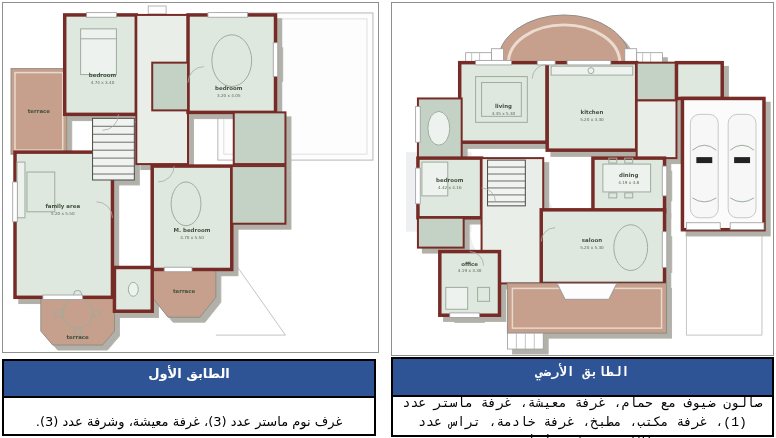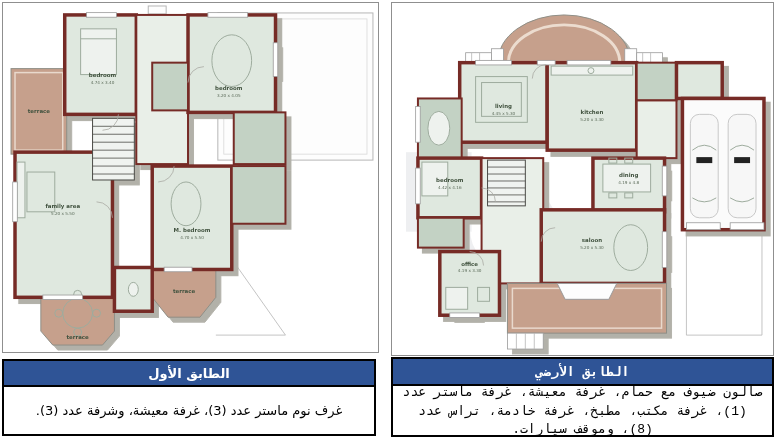--- a/index.html
+++ b/index.html
@@ -6,21 +6,21 @@
             font-family:"DejaVu Sans",sans-serif;}
   .plan-panel{position:absolute;background:#ffffff;border:1px solid #8f8f8f;box-sizing:border-box;}
   #plan-left{left:2px;top:2px;width:377px;height:351px;}
   #plan-right{left:391px;top:2px;width:383px;height:354px;}
   .plan-panel svg{width:100%;height:100%;display:block;}
 
   .caption{position:absolute;border:2px solid #000;background:#fff;box-sizing:border-box;}
   #caption-left{left:2px;top:359px;width:374px;height:77px;}
   #caption-right{left:391px;top:357px;width:383px;height:80px;font-family:Liberation Mono, monospace;}
   .caption-header{background:#2f5496;color:#ffffff;font-weight:bold;text-align:center;
-                  font-size:13px;padding:5px 0 4px 0;border-bottom:2px solid #000;}
+                  font-size:13px;padding:5px 0 15px 0;border-bottom:2px solid #000;}
   .caption-body{display:flex;align-items:center;justify-content:center;text-align:center;
                 font-size:13px;color:#000;padding:2px 8px;line-height:1.45;height:calc(100% - 28px);}
 
   
   .room   {fill:#dfe8df;stroke:#762b26;stroke-width:3.5;}
   .hall   {fill:#e9efe8;stroke:#762b26;stroke-width:2;}
   .tiled  {fill:#c3d2c4;stroke:#762b26;stroke-width:2;}
   .garage {fill:#fbfbfb;stroke:#762b26;stroke-width:3.5;}
   .terrace{fill:#c6a08c;stroke:#8e8e86;stroke-width:1;}
   .terrace-inner{fill:none;stroke:#e9d9cd;stroke-width:1.5;}

